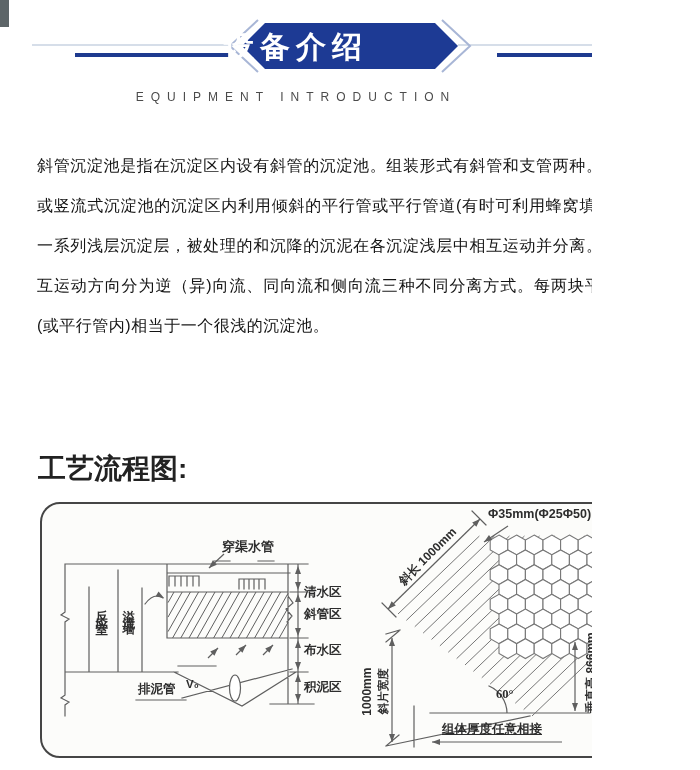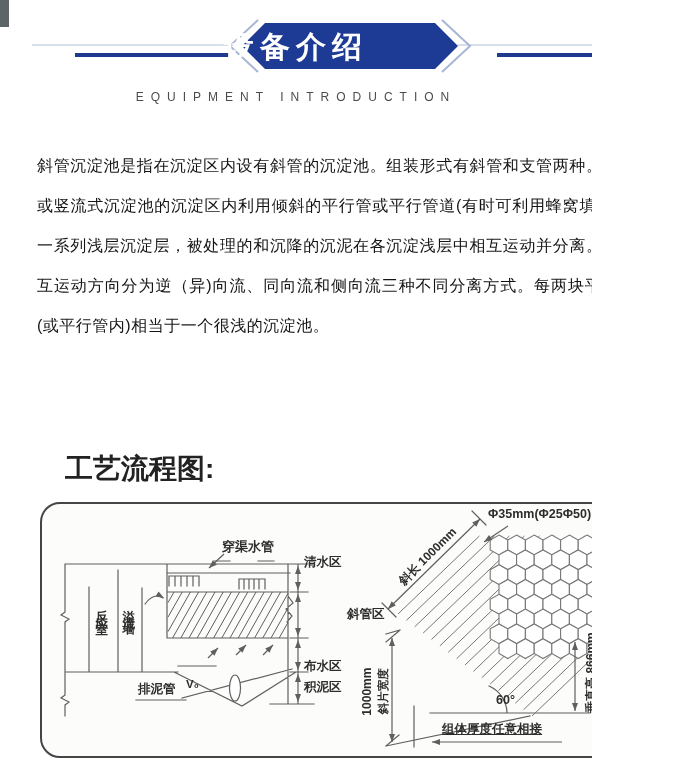--- a/index.html
+++ b/index.html
@@ -6,21 +6,21 @@
   .page{position:relative;width:592px;height:770px;background:#ffffff;overflow:hidden;
         font-family:"Liberation Sans","DejaVu Sans",sans-serif;}
   .corner{position:absolute;left:0;top:0;width:9px;height:27px;background:#5d6568;}
   .hdr-svg{position:absolute;left:0;top:12px;width:700px;height:70px;}
   .banner-title{position:absolute;left:0;right:0;top:27px;text-align:center;color:#ffffff;
         font-size:30px;font-weight:700;letter-spacing:6px;}
   .subtitle{position:absolute;left:0;right:0;top:90px;text-align:center;color:#4b4b4b;
         font-size:12px;letter-spacing:7px;font-weight:500;}
   .para{position:absolute;left:37px;top:146px;width:632px;font-size:16px;line-height:40px;
         color:#141414;text-align:justify;letter-spacing:0.5px;}
-  .proc-head{position:absolute;left:38px;top:450px;font-size:28px;color:#222;font-weight:600;margin-left:27px;}
+  .proc-head{position:absolute;left:38px;top:450px;font-size:28px;color:#222;font-weight:600;}
   .panel{position:absolute;left:40px;top:502px;width:618px;height:252px;background:#fcfcfa;
         border:2.5px solid #454545;border-radius:20px;}
   .panel svg{position:absolute;left:0;top:0;width:100%;height:100%;}
   .s{stroke:#5f5f5f;stroke-width:1.2;fill:none;stroke-linecap:square;}
   .lbl{position:absolute;font-size:12.5px;font-weight:700;color:#2d2d2d;white-space:nowrap;line-height:1.1;}
   .vert{writing-mode:vertical-rl;text-orientation:upright;letter-spacing:6px;font-weight:600;font-size:12.5px;}
   .rot{text-align:center;}
 </style>
 </head>
 <body>
@@ -202,32 +202,32 @@
           <polygon points="296,592 299,600 293,600" fill="#5f5f5f"></polygon>
           <polygon points="296,634 293,626 299,626" fill="#5f5f5f"></polygon>
           <polygon points="296,638 299,646 293,646" fill="#5f5f5f"></polygon>
           <polygon points="296,668 293,660 299,660" fill="#5f5f5f"></polygon>
           <polygon points="296,672 299,680 293,680" fill="#5f5f5f"></polygon>
           <polygon points="296,700 293,692 299,692" fill="#5f5f5f"></polygon>
         </g>
     </svg>
 
     <div class="lbl" style="left:180px;top:36px;font-size:13px;">穿渠水管</div>
-    <div class="lbl" style="left:262px;top:52px;">清水区</div>
-    <div class="lbl" style="left:262px;top:104px;margin-left:43px;">斜管区</div>
-    <div class="lbl" style="left:262px;top:156px;">布水区</div>
+    <div class="lbl" style="left:262px;top:82px;">清水区</div>
+    <div class="lbl" style="left:262px;top:104px;">斜管区</div>
+    <div class="lbl" style="left:262px;top:140px;">布水区</div>
     <div class="lbl" style="left:262px;top:177px;">积泥区</div>
     <div class="lbl vert" style="left:52px;top:96px;">反应室</div>
     <div class="lbl vert" style="left:79px;top:96px;">溢流墙</div>
     <div class="lbl" style="left:144px;top:146px;font-size:11.5px;margin-top:28px;">V₀</div>
     <div class="lbl" style="left:96px;top:179px;font-family:Liberation Serif, serif;">排泥管</div>
 
     <div class="lbl" style="left:446px;top:4px;">Φ35mm(Φ25Φ50)</div>
     <div class="lbl rot" style="left:338px;top:46px;width:96px;transform:rotate(-45deg);font-size:12px;">斜长 1000mm</div>
     <div class="lbl rot" style="left:296px;top:181px;width:60px;transform:rotate(-90deg);font-size:12px;">1000mm</div>
     <div class="lbl rot" style="left:312px;top:181px;width:58px;transform:rotate(-90deg);font-size:11.5px;">斜片宽度</div>
     <div class="lbl rot" style="left:506px;top:162px;width:88px;transform:rotate(-90deg);font-size:12px;">垂直高 866mm</div>
-    <div class="lbl" style="left:454px;top:190px;">60°</div>
+    <div class="lbl" style="left:454px;top:184px;font-family:Liberation Serif, serif;">60°</div>
     <div class="lbl" style="left:400px;top:219px;text-decoration:underline;">组体厚度任意相接</div>
     <div class="lbl" style="left:582px;top:48px;font-size:11px;font-weight:600;">L</div>
   </div>
 
 </div>
 
 </body></html>

